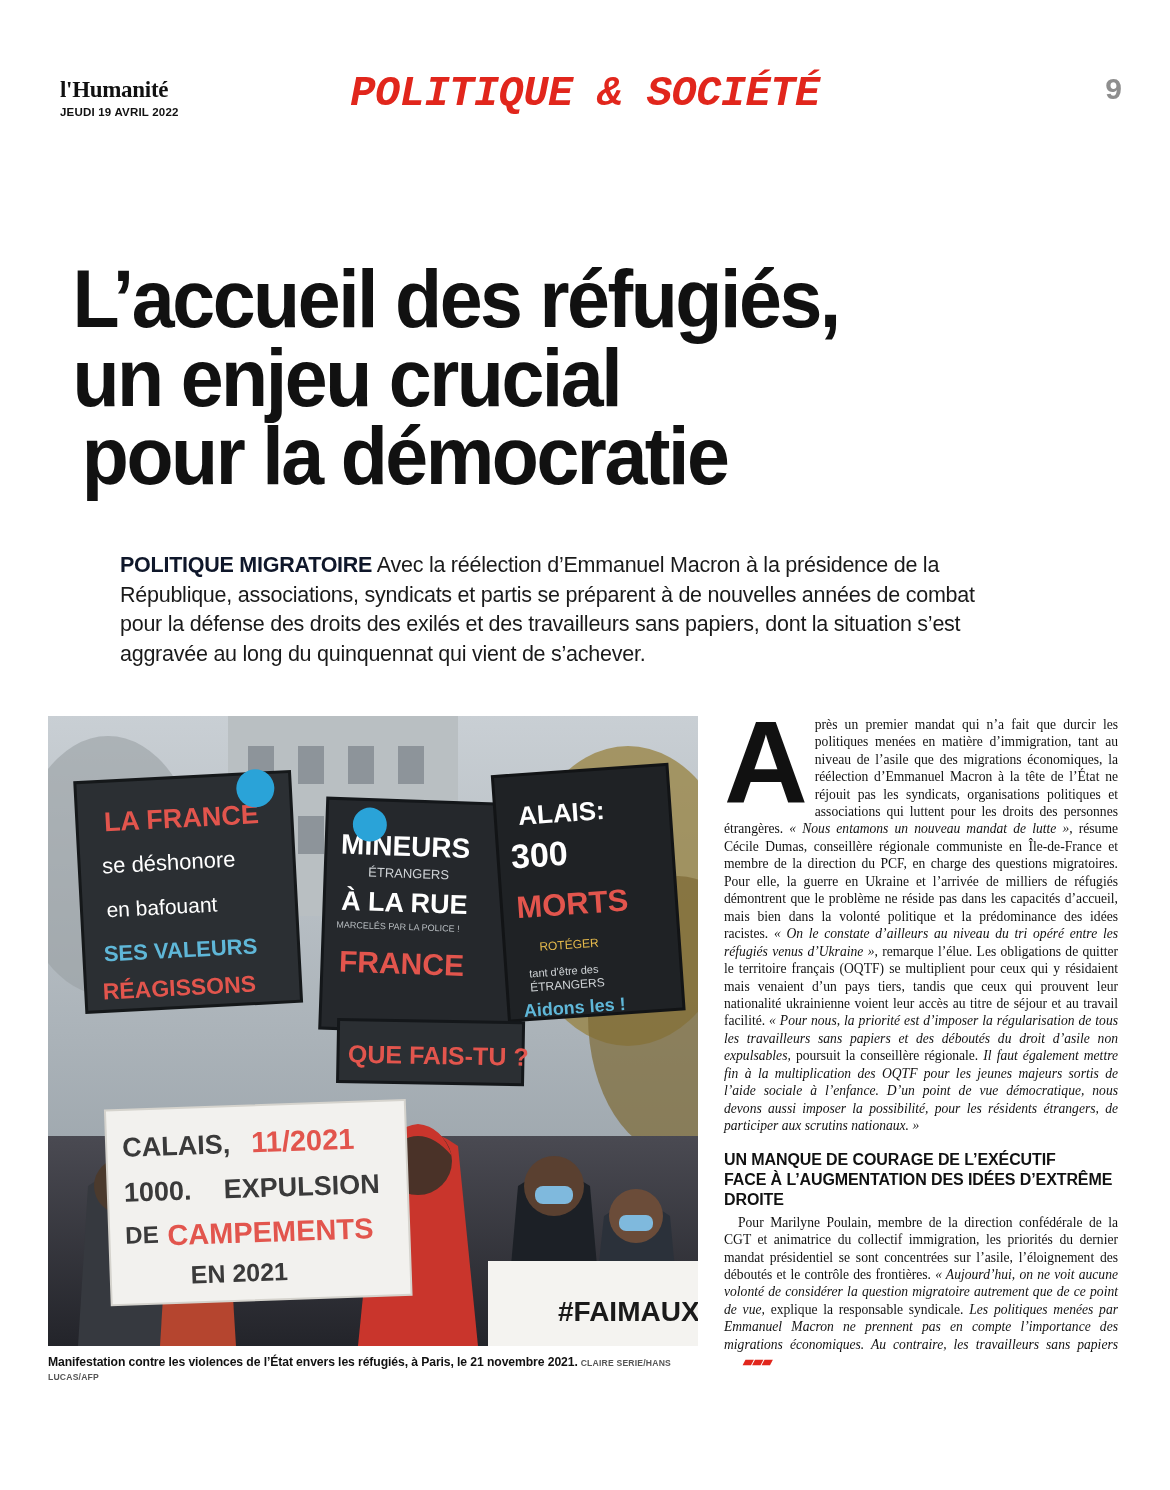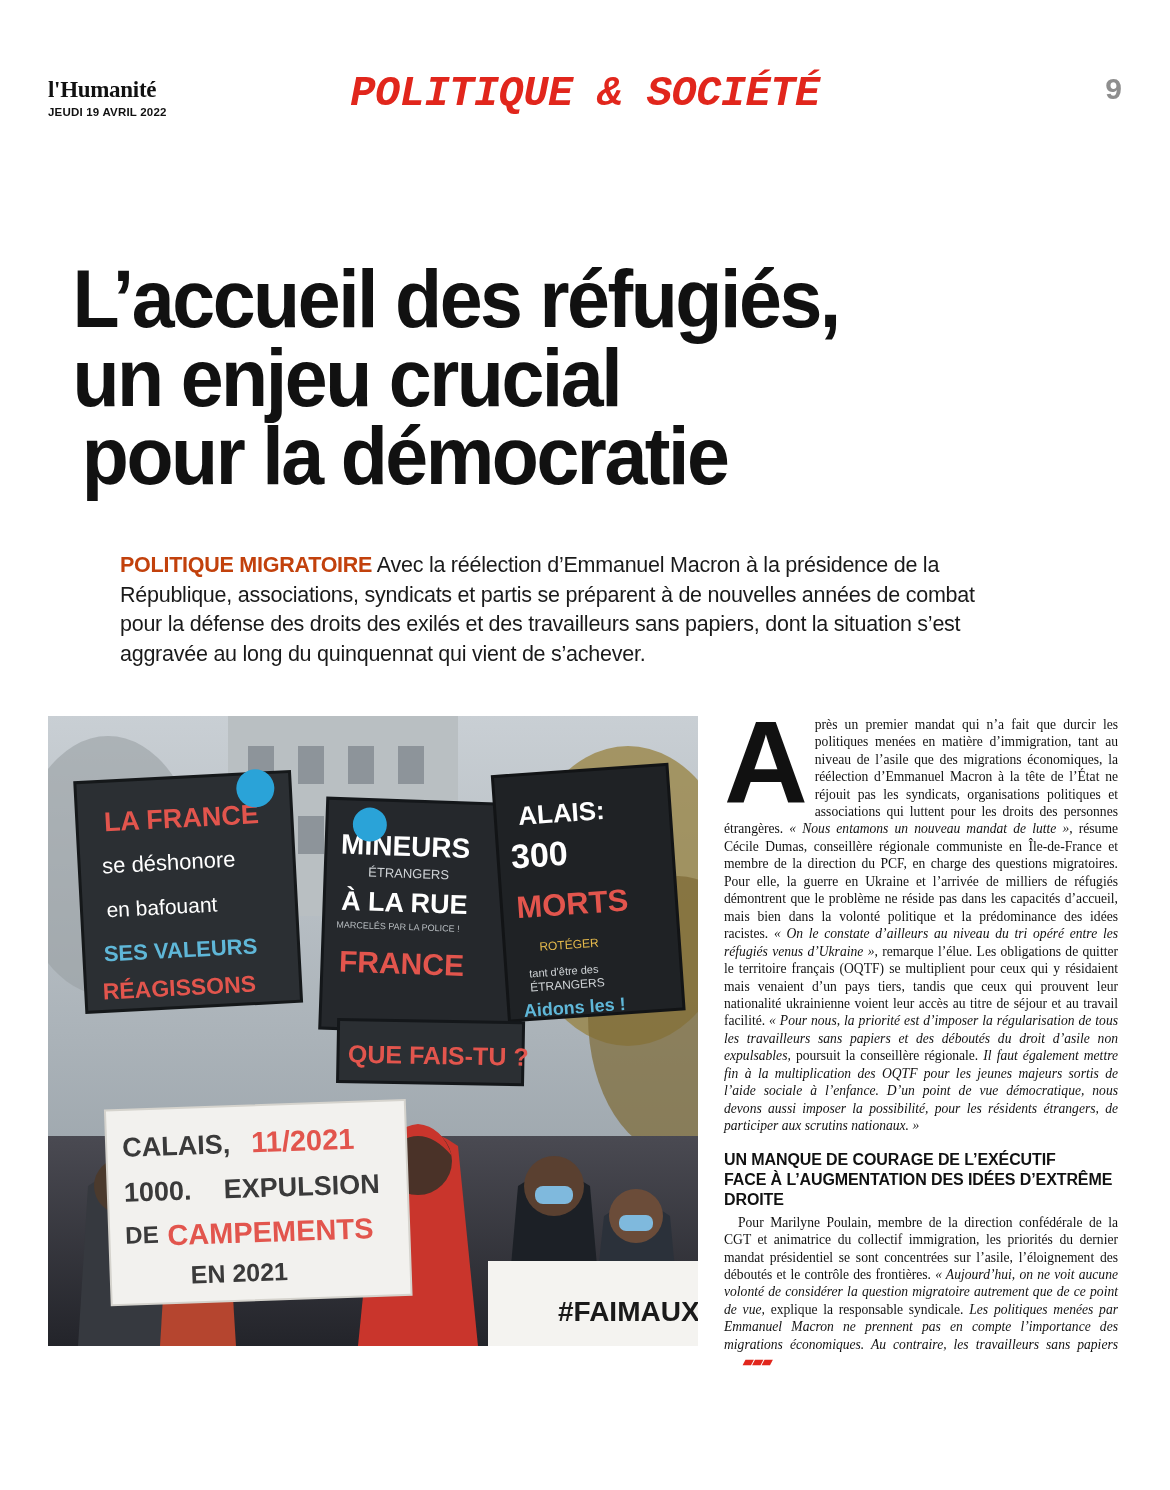--- a/index.html
+++ b/index.html
@@ -24,21 +24,21 @@
   }
 
   
   .masthead {
     position: relative;
     height: 60px;
     margin-top: 78px;
   }
   .brand {
     position: absolute;
-    left: 0;
+    left: 12px;
     top: 0;
     width: 300px;
   }
   .brand-title {
     font-family: "Liberation Serif", serif;
     font-weight: bold;
     font-size: 23px;
     letter-spacing: -0.3px;
     color: #111;
     line-height: 1;
@@ -96,21 +96,21 @@
     margin-top: 52px;
     padding-left: 72px;
     font-family: "Liberation Sans", sans-serif;
     font-size: 21.5px;
     line-height: 1.38;
     letter-spacing: -0.25px;
     color: #1a1a1a;
     max-width: 880px;
   }
   .standfirst .kicker {
-    color: #c2410c;
+    color: #0f172a;
     font-weight: bold;
     text-transform: uppercase;
   }
 
   
   .content {
     margin-top: 46px;
     display: flex;
     gap: 26px;
     align-items: flex-start;
@@ -312,20 +312,23 @@
             <text x="176" y="482" font-family="Liberation Sans, sans-serif" font-size="27" font-weight="bold" fill="#3a3a3a">EXPULSION</text>
             <text x="76" y="524" font-family="Liberation Sans, sans-serif" font-size="24" font-weight="bold" fill="#3a3a3a">DE</text>
             <text x="118" y="527" font-family="Liberation Sans, sans-serif" font-size="29" font-weight="bold" fill="#e2554d">CAMPEMENTS</text>
             <text x="140" y="566" font-family="Liberation Sans, sans-serif" font-size="25" font-weight="bold" fill="#3a3a3a">EN 2021</text>
           </g>
 
           <rect x="440" y="545" width="210" height="85" fill="#f4f3f0"></rect>
           <text x="510" y="605" font-family="Liberation Sans, sans-serif" font-size="28" font-weight="bold" fill="#1a1a1a">#FAIMAUX</text>
         </svg>
       </div>
+      <div class="caption">
+        <span>Manifestation contre les violences de l’État envers les réfugiés, à Paris, le 21 novembre 2021.</span><span class="credit">CLAIRE SERIE/HANS LUCAS/AFP</span>
+      </div>
     </div>
 
     <div class="text-col">
       <p class="dropcap-para">
         <span class="dropcap">A</span><span>près un premier mandat qui n’a fait que durcir les politiques menées en matière d’immigration, tant au niveau de l’asile que des migrations économiques, la réélection d’Emmanuel Macron à la tête de l’État ne réjouit pas les syndicats, organisations politiques et associations qui luttent pour les droits des personnes étrangères.</span><span class="it"> « Nous entamons un nouveau mandat de lutte »</span><span>, résume Cécile Dumas, conseillère régionale communiste en Île-de-France et membre de la direction du PCF, en charge des questions migratoires. Pour elle, la guerre en Ukraine et l’arrivée de milliers de réfugiés démontrent que le problème ne réside pas dans les capacités d’accueil, mais bien dans la volonté politique et la prédominance des idées racistes.</span><span class="it"> « On le constate d’ailleurs au niveau du tri opéré entre les réfugiés venus d’Ukraine »</span><span>, remarque l’élue. Les obligations de quitter le territoire français (OQTF) se multiplient pour ceux qui y résidaient mais venaient d’un pays tiers, tandis que ceux qui prouvent leur nationalité ukrainienne voient leur accès au titre de séjour et au travail facilité.</span><span class="it"> « Pour nous, la priorité est d’imposer la régularisation de tous les travailleurs sans papiers et des déboutés du droit d’asile non expulsables,</span><span> poursuit la conseillère régionale.</span><span class="it"> Il faut également mettre fin à la multiplication des OQTF pour les jeunes majeurs sortis de l’aide sociale à l’enfance. D’un point de vue démocratique, nous devons aussi imposer la possibilité, pour les résidents étrangers, de participer aux scrutins nationaux. »</span>
       </p>
 
       <div class="subhead">
         <div>UN MANQUE DE COURAGE DE L’EXÉCUTIF</div>
         <div>FACE À L’AUGMENTATION DES IDÉES D’EXTRÊME DROITE</div>

